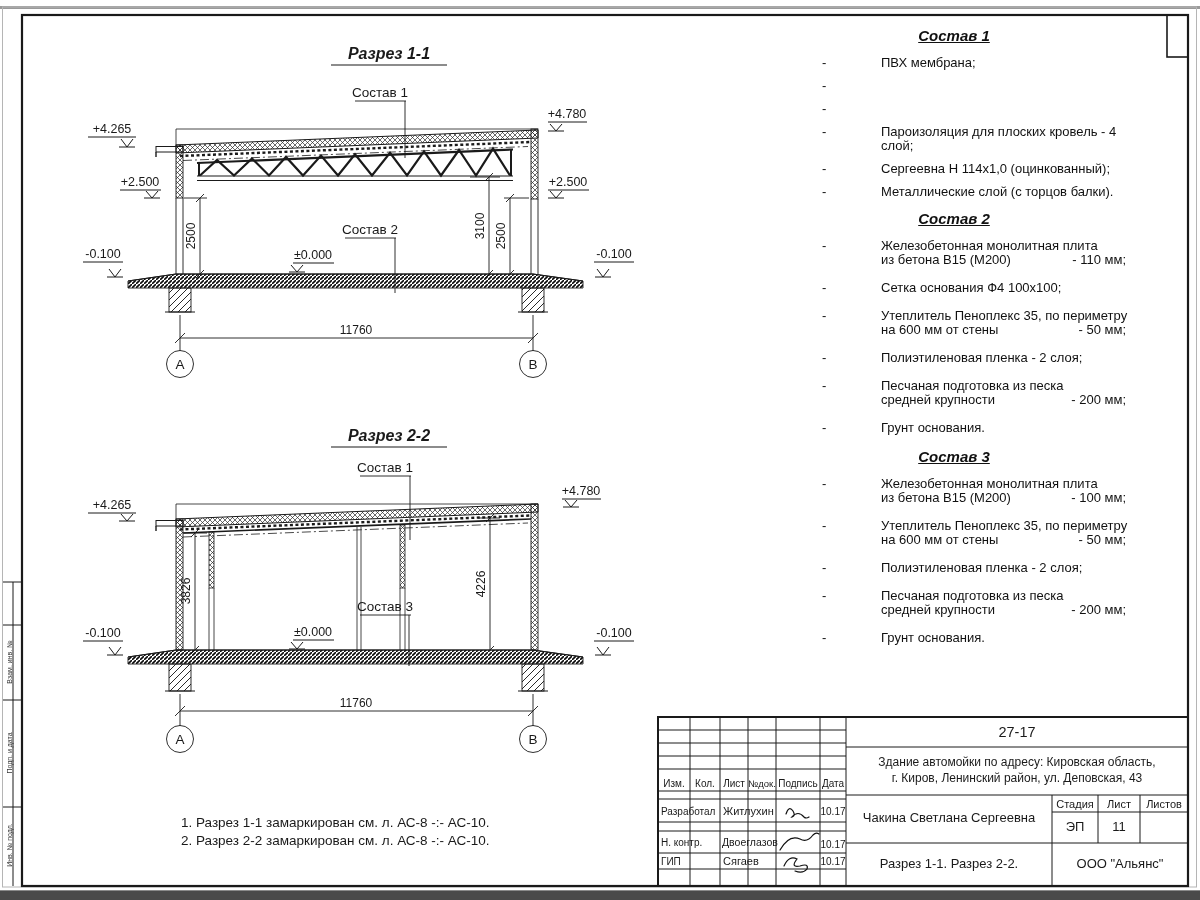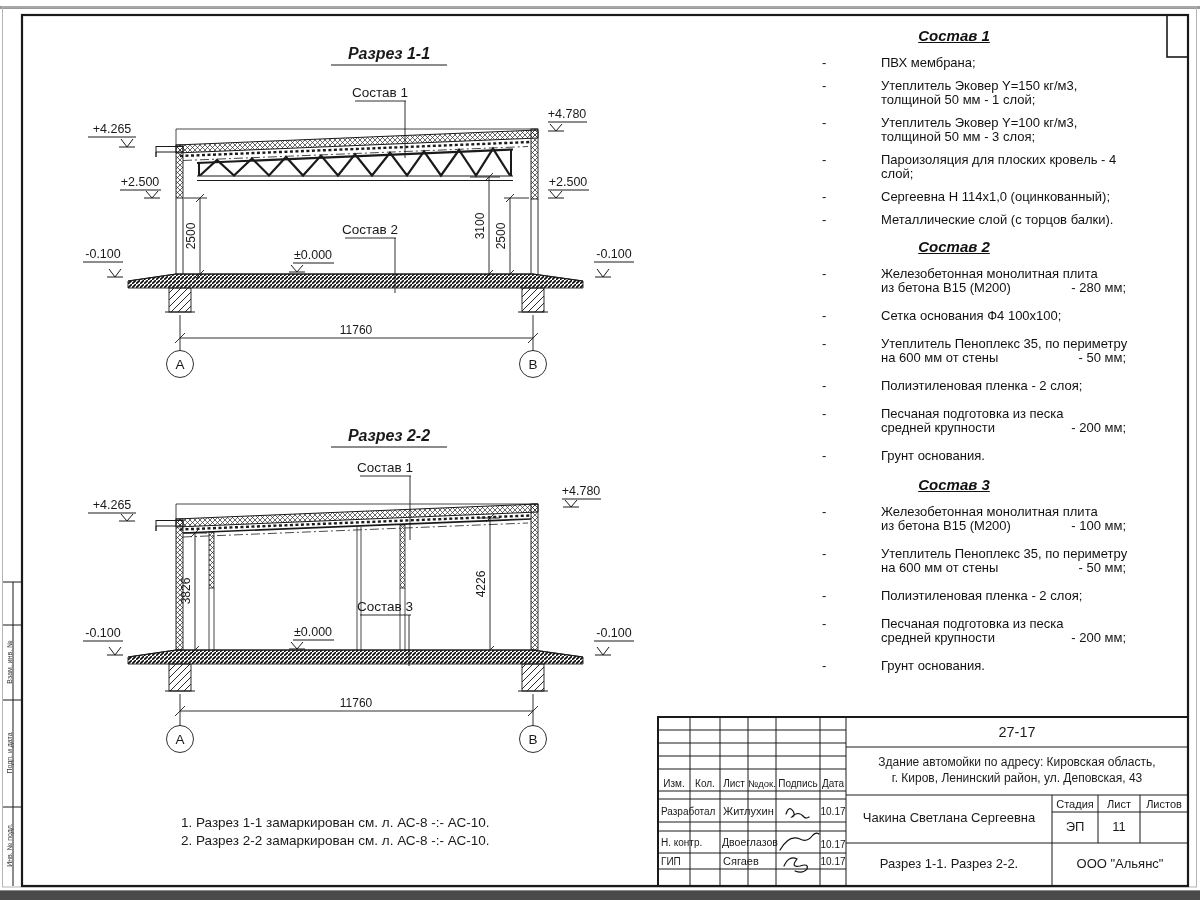--- a/index.html
+++ b/index.html
@@ -273,39 +273,23 @@
       <div class="comp-item" style="margin-bottom: 9px;">
         <span class="dash">-</span>
         <div class="lines">
           <div class="cline">
             <span class="lt">ПВХ мембрана;</span>
           </div>
         </div>
       </div>
       <div class="comp-item" style="margin-bottom: 9px;">
         <span class="dash">-</span>
-        <div class="lines">
-          <div class="cline">
-            <span class="lt">Утеплитель Эковер Y=150 кг/м3,</span>
-          </div>
-          <div class="cline">
-            <span class="lt">толщиной 50 мм - 1 слой;</span>
-          </div>
-        </div>
-      </div>
-      <div class="comp-item" style="margin-bottom: 9px;">
-        <span class="dash">-</span>
-        <div class="lines">
-          <div class="cline">
-            <span class="lt">Утеплитель Эковер Y=100 кг/м3,</span>
-          </div>
-          <div class="cline">
-            <span class="lt">толщиной 50 мм - 3 слоя;</span>
-          </div>
-        </div>
+      </div>
+      <div class="comp-item" style="margin-bottom: 9px;">
+        <span class="dash">-</span>
       </div>
       <div class="comp-item" style="margin-bottom: 9px;">
         <span class="dash">-</span>
         <div class="lines">
           <div class="cline">
             <span class="lt">Пароизоляция для плоских кровель - 4 слой;</span>
           </div>
         </div>
       </div>
       <div class="comp-item" style="margin-bottom: 9px;">
@@ -326,21 +310,21 @@
       </div>
       <div class="comp-title">Состав 2</div>
       <div class="comp-item" style="margin-bottom: 14px;">
         <span class="dash">-</span>
         <div class="lines">
           <div class="cline">
             <span class="lt">Железобетонная  монолитная плита</span>
           </div>
           <div class="cline">
             <span class="lt">из бетона В15 (М200)</span>
-            <span class="rt">- 280 мм;</span>
+            <span class="rt">- 110 мм;</span>
           </div>
         </div>
       </div>
       <div class="comp-item" style="margin-bottom: 14px;">
         <span class="dash">-</span>
         <div class="lines">
           <div class="cline">
             <span class="lt">Сетка основания Ф4 100х100;</span>
           </div>
         </div>

